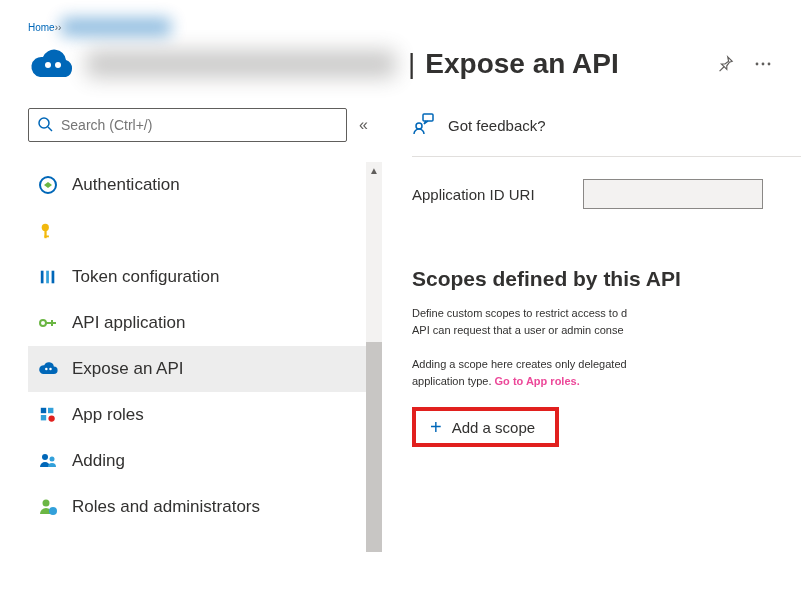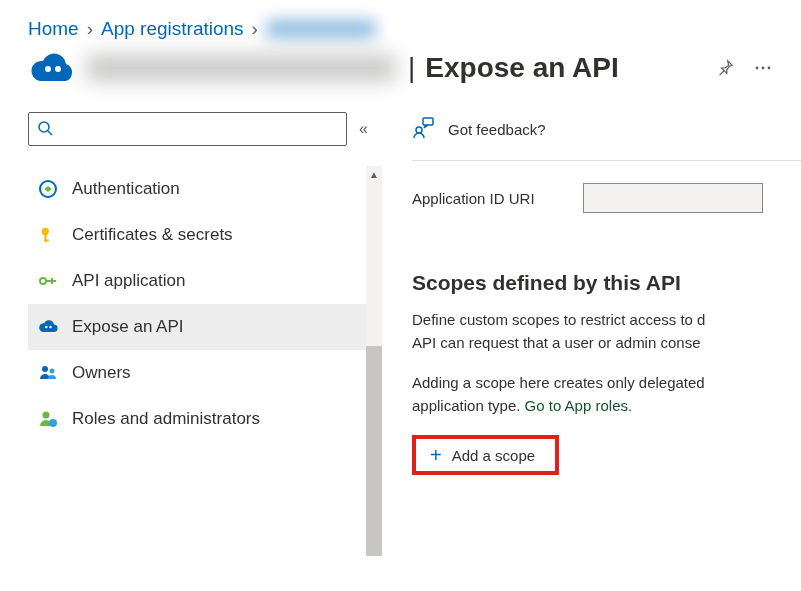--- a/index.html
+++ b/index.html
@@ -7,24 +7,23 @@
       font-family: "Segoe UI", -apple-system, sans-serif;
       font-size: 13px;
       color: #323130;
       background: #ffffff;
       width: 801px;
       height: 591px;
       overflow: hidden;
     }
     .breadcrumb {
       padding: 18px 28px 8px 28px;
-      font-size: 19px;
-      display: flex;
-      align-items: center;
-      gap: 8px;
+      font-size: 10px;
+      display: flex;
+      align-items: center;
     }
     .breadcrumb a { color: #0067b8; text-decoration: none; cursor: pointer; }
     .breadcrumb .sep { color: #605e5c; }
     .breadcrumb .redact { display: inline-block; width: 110px; height: 18px; background: #0067b8; filter: blur(8px); opacity: .45; border-radius: 4px;}
 
     .titlebar {
       display: flex;
       align-items: center;
       padding: 4px 28px 28px 28px;
       gap: 10px;
@@ -102,40 +101,39 @@
     }
     .feedback-row {
       display:flex; align-items:center; gap: 14px; font-size:15px; height: 34px;
     }
     .hr { height:1px; background:#e1dfdd; margin: 14px 0 22px 0; width: 400px;}
     .field-row { display:flex; align-items:center; gap: 48px; font-size:15px;}
     .field-input {
       width: 180px; height: 30px; border: 1px solid #8a8886; background: #f3f2f1;
     }
     .section-heading { font-size: 21px; font-weight: 600; margin-top: 58px; margin-bottom: 14px;}
-    .section-desc { font-size: 15px; line-height: 1.5; color: #323130; width: 380px;}
-    .section-desc a { color: #14532d; text-decoration:none;}
+    .section-desc { font-size: 11px; line-height: 1.5; color: #323130; width: 380px;}
+    .section-desc a { color: #ec4899; text-decoration:none;font-weight:bold;}
     .para2 { margin-top: 18px; }
     .add-scope-btn {
       margin-top: 18px;
       display:inline-flex; align-items:center; gap: 10px;
       height: 40px; padding: 0 20px 0 14px;
       border: 4px solid #e1201e;
       font-size: 15px; color: #323130; cursor:pointer;
       background: #fff;
     }
     .plus { color: #0067b8; font-size: 20px; font-weight: 300; line-height:1;}
   </style>
 </head>
 <body>
 
 <div class="breadcrumb">
   <a>Home</a>
   <span class="sep">›</span>
-  <a>App registrations</a>
   <span class="sep">›</span>
   <span class="redact"></span>
 </div>
 
 <div class="titlebar">
   <span class="cloud-icon">
     <svg viewBox="0 0 48 32" width="48" height="32">
         <path fill="#0067b8" d="M38 12a12 12 0 00-23-3A10 10 0 0012 29h26a9 9 0 000-17z"></path>
         <circle cx="20" cy="17" r="3" fill="#fff"></circle>
         <circle cx="30" cy="17" r="3" fill="#fff"></circle>
@@ -165,20 +163,21 @@
 <div class="content-wrap">
   <div class="sidebar-col">
     <div class="search-row">
       <div class="search-box">
         <span>
           <svg viewBox="0 0 16 16" width="16" height="16">
               <circle cx="7" cy="7" r="5" fill="none" stroke="#0067b8" stroke-width="1.5"></circle>
               <line x1="11" y1="11" x2="15" y2="15" stroke="#0067b8" stroke-width="1.5"></line>
             </svg>
         </span>
+        <input type="text" placeholder="Search (Ctrl+/)" style="">
       </div>
       <span class="collapse-chev">«</span>
     </div>
 
     <div class="nav-scroll">
       <div class="nav-item">
         <span class="nav-icon">
             <svg viewBox="0 0 20 20" width="20" height="20">
               <circle cx="10" cy="10" r="8" fill="none" stroke="#0067b8" stroke-width="2"></circle>
               <path d="M6 10l4-3v6z M10 7l4 3-4 3" fill="#6bb644"></path>
@@ -187,52 +186,72 @@
         <span>Authentication</span>
       </div>
       <div class="nav-item">
         <span class="nav-icon">
             <svg viewBox="0 0 20 20" width="18" height="18">
               <circle cx="7" cy="6" r="4" fill="#f2b90e"></circle>
               <rect x="6" y="9" width="2.5" height="9" fill="#f2b90e"></rect>
               <rect x="6" y="15" width="5" height="2" fill="#f2b90e"></rect>
             </svg>
           </span>
-        <span>Certificates &amp; secrets</span>
+      </div>
+      <div class="nav-item">
+        <span class="nav-icon">
+            <svg viewBox="0 0 20 20" width="18" height="18">
+              <rect x="2" y="3" width="3" height="14" fill="#0067b8"></rect>
+              <rect x="8" y="3" width="3" height="14" fill="#32a0da"></rect>
+              <rect x="14" y="3" width="3" height="14" fill="#0067b8"></rect>
+            </svg>
+          </span>
+        <span>Token configuration</span>
       </div>
       <div class="nav-item">
         <span class="nav-icon">
             <svg viewBox="0 0 20 20" width="20" height="20">
               <circle cx="5" cy="10" r="3" fill="none" stroke="#6bb644" stroke-width="2"></circle>
               <line x1="8" y1="10" x2="18" y2="10" stroke="#6bb644" stroke-width="2"></line>
               <line x1="14" y1="7" x2="14" y2="13" stroke="#6bb644" stroke-width="2"></line>
             </svg>
           </span>
         <span>API application</span>
       </div>
       <div class="nav-item active">
         <span class="nav-icon">
             <svg viewBox="0 0 24 16" width="22" height="16">
               <path fill="#0067b8" d="M19 5a6 6 0 00-11.5-1.5A5 5 0 006 14h13a4.5 4.5 0 000-9z"></path>
               <circle cx="10" cy="8" r="1.5" fill="#fff"></circle>
               <circle cx="15" cy="8" r="1.5" fill="#fff"></circle>
             </svg>
           </span>
         <span>Expose an API</span>
+      </div>
+      <div class="nav-item">
+        <span class="nav-icon">
+            <svg viewBox="0 0 20 20" width="18" height="18">
+              <rect x="2" y="2" width="6" height="6" fill="#0067b8"></rect>
+              <rect x="10" y="2" width="6" height="6" fill="#32a0da"></rect>
+              <rect x="2" y="10" width="6" height="6" fill="#32a0da"></rect>
+              <circle cx="14" cy="14" r="3.5" fill="#e1201e"></circle>
+            </svg>
+          </span>
+        <span>App roles</span>
       </div>
       <div class="nav-item">
         <span class="nav-icon">
             <svg viewBox="0 0 20 20" width="20" height="20">
               <circle cx="7" cy="6" r="3" fill="#0067b8"></circle>
               <path d="M2 16a5 5 0 0110 0z" fill="#0067b8"></path>
               <circle cx="14" cy="8" r="2.5" fill="#32a0da"></circle>
               <path d="M10 16a4 4 0 018 0z" fill="#32a0da"></path>
             </svg>
           </span>
-        <span>Owners</span>
+        <span>Adding</span>
       </div>
       <div class="nav-item">
         <span class="nav-icon">
             <svg viewBox="0 0 20 20" width="20" height="20">
               <circle cx="8" cy="6" r="3.5" fill="#6bb644"></circle>
               <path d="M2 17a6 6 0 0112 0z" fill="#6bb644"></path>
               <circle cx="15" cy="14" r="4" fill="#32a0da"></circle>
             </svg>
           </span>
         <span>Roles and administrators</span>

